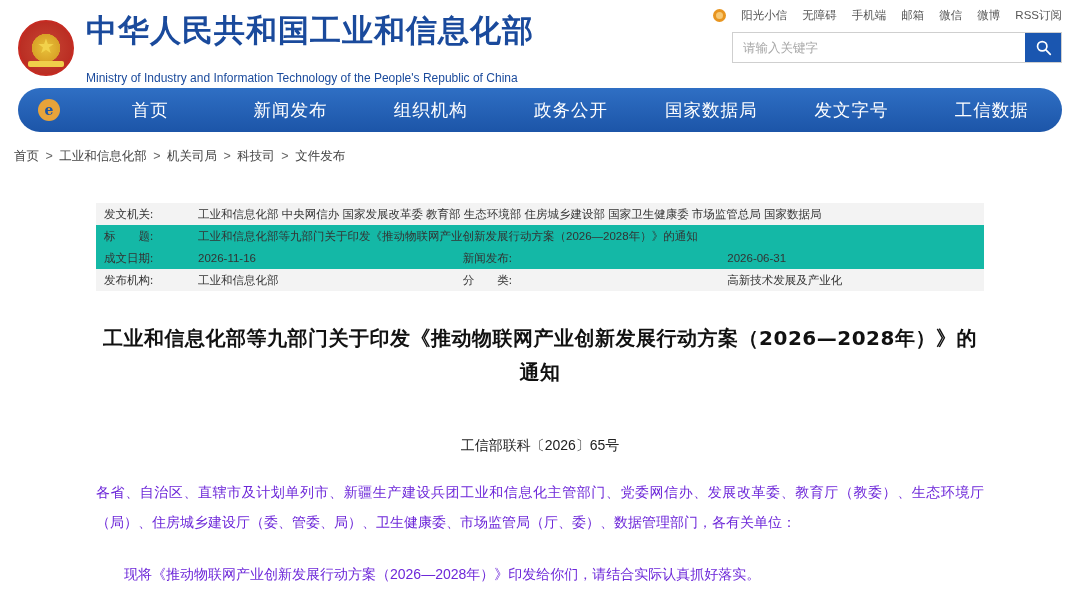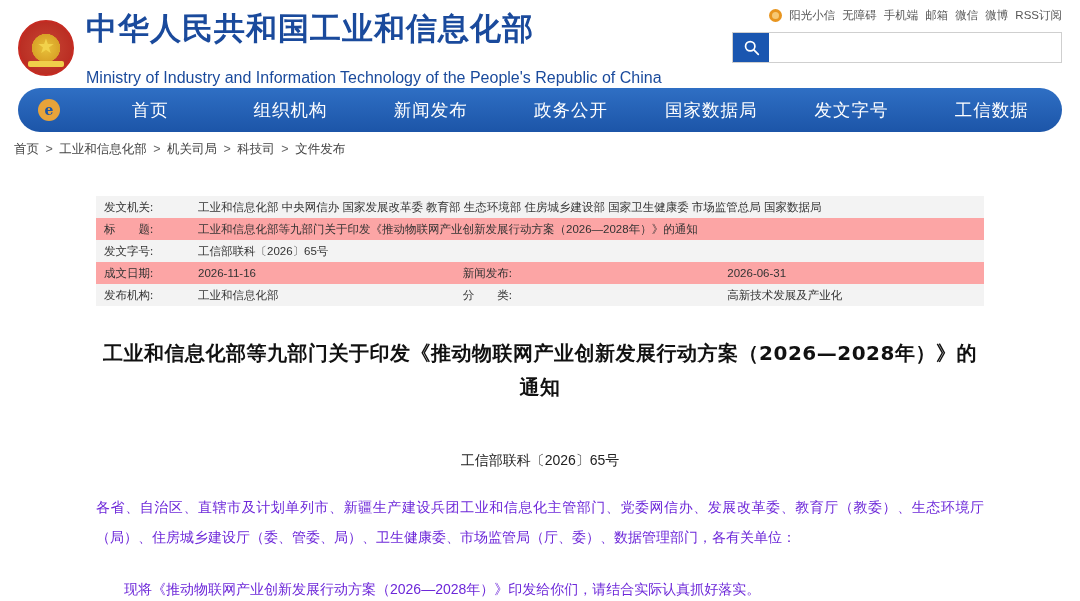--- a/index.html
+++ b/index.html
@@ -63,38 +63,38 @@
   .title-cn {
     font-family: "DejaVu Sans", sans-serif;
     font-size: 31px;
     font-weight: bold;
     letter-spacing: 1px;
     color: #1a4a9c;
     line-height: 1.25;
     white-space: nowrap;
   }
   .title-en {
-    font-size: 16px;
+    font-size: 12px;
     color: #1a4a9c;
     margin-top: 21px;
     white-space: nowrap;
   }
 
   
   .header-right {
     position: absolute;
     right: 18px;
     top: 6px;
     width: 330px;
   }
   .top-links {
     display: flex;
     align-items: center;
     justify-content: flex-end;
-    gap: 7px;
+    gap: 15px;
     font-size: 11.5px;
     color: #555;
     height: 18px;
   }
   .top-links a {
     color: #555;
     text-decoration: none;
     white-space: nowrap;
   }
   .sun-icon {
@@ -194,21 +194,21 @@
     font-family: "DejaVu Sans", sans-serif;
     letter-spacing: 1px;
     color: #ffffff;
     text-decoration: none;
     cursor: pointer;
     white-space: nowrap;
   }
 
   
   .breadcrumb {
-    padding: 9px 0 0 14px;
+    padding: 16px 0 0 14px;
     font-size: 12.5px;
     color: #444;
   }
   .breadcrumb a { color: #444; text-decoration: none; }
   .breadcrumb .sep { color: #666; margin: 0 3px; }
 
   
   .content {
     padding: 0 96px;
     box-sizing: border-box;
@@ -216,21 +216,21 @@
   .meta {
     margin-top: 38px;
     width: 100%;
     border-collapse: collapse;
     font-size: 11.5px;
     color: #333;
     table-layout: fixed;
   }
   .meta tr { height: 22px; }
   .meta tr.odd td { background: #f3f3f3; }
-  .meta tr.even td { background: #fca5a5; }
+  .meta tr.even td { background: #14b8a6; }
   .meta td {
     padding: 3px 8px;
     vertical-align: middle;
     white-space: nowrap;
     overflow: hidden;
     text-overflow: ellipsis;
   }
   .meta .lbl { width: 78px; color: #333; font-family: Liberation Serif, serif; }
 
   
@@ -276,39 +276,40 @@
       <span class="sun-icon"></span>
       <a href="#">阳光小信</a>
       <a href="#">无障碍</a>
       <a href="#">手机端</a>
       <a href="#">邮箱</a>
       <a href="#">微信</a>
       <a href="#">微博</a>
       <a href="#">RSS订阅</a>
     </div>
     <div class="search-row">
+      <input class="search-input" type="text" placeholder="请输入关键字" style="">
       <button class="search-btn">
         <svg width="17" height="17" viewBox="0 0 20 20" aria-hidden="true">
           <circle cx="8.5" cy="8.5" r="5.5" fill="none" stroke="#ffffff" stroke-width="2"></circle>
           <line x1="12.8" y1="12.8" x2="18" y2="18" stroke="#ffffff" stroke-width="2" stroke-linecap="round"></line>
         </svg>
       </button>
     </div>
   </div>
 </div>
 
 <div class="nav-outer">
   <div class="nav">
     <div class="nav-logo">
       <span class="nav-logo-mark"></span>
     </div>
     <div class="nav-items">
       <a class="nav-item" href="#">首页</a>
+      <a class="nav-item" href="#">新闻发布</a>
       <a class="nav-item" href="#">组织机构</a>
-      <a class="nav-item" href="#">新闻发布</a>
       <a class="nav-item" href="#">政务公开</a>
       <a class="nav-item" href="#">国家数据局</a>
       <a class="nav-item" href="#">发文字号</a>
       <a class="nav-item" href="#">工信数据</a>
     </div>
   </div>
 </div>
 
 <div class="breadcrumb">
   <a href="#">首页</a>
@@ -326,24 +327,20 @@
 
   <table class="meta">
     <tbody>
         <tr class="odd">
       <td class="lbl">发文机关:</td>
       <td colspan="3">工业和信息化部 中央网信办 国家发展改革委 教育部 生态环境部 住房城乡建设部 国家卫生健康委 市场监管总局 国家数据局</td>
     </tr>
     <tr class="even">
       <td class="lbl">标　　题:</td>
       <td colspan="3">工业和信息化部等九部门关于印发《推动物联网产业创新发展行动方案（2026—2028年）》的通知</td>
-    </tr>
-    <tr class="odd">
-      <td class="lbl">发文字号:</td>
-      <td colspan="3">工信部联科〔2026〕65号</td>
     </tr>
     <tr class="even">
       <td class="lbl">成文日期:</td>
       <td style="width:190px">2026-11-16</td>
       <td class="lbl">新闻发布:</td>
       <td>2026-06-31</td>
     </tr>
     <tr class="odd">
       <td class="lbl">发布机构:</td>
       <td>工业和信息化部</td>

